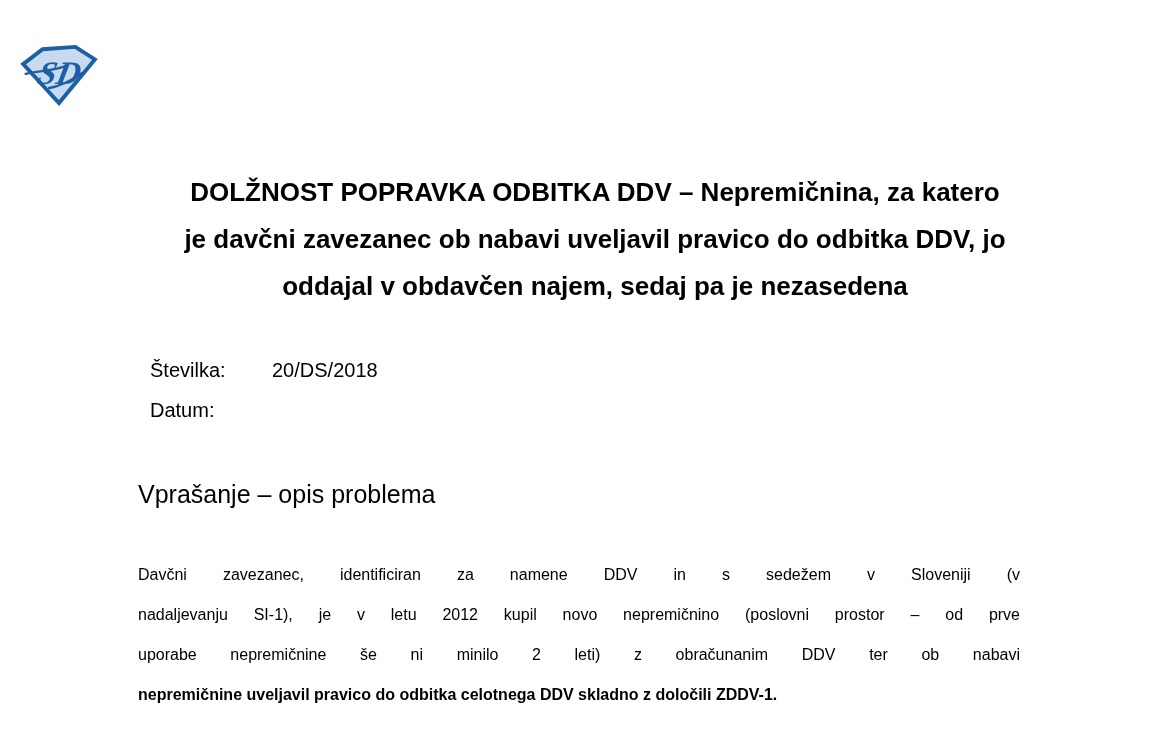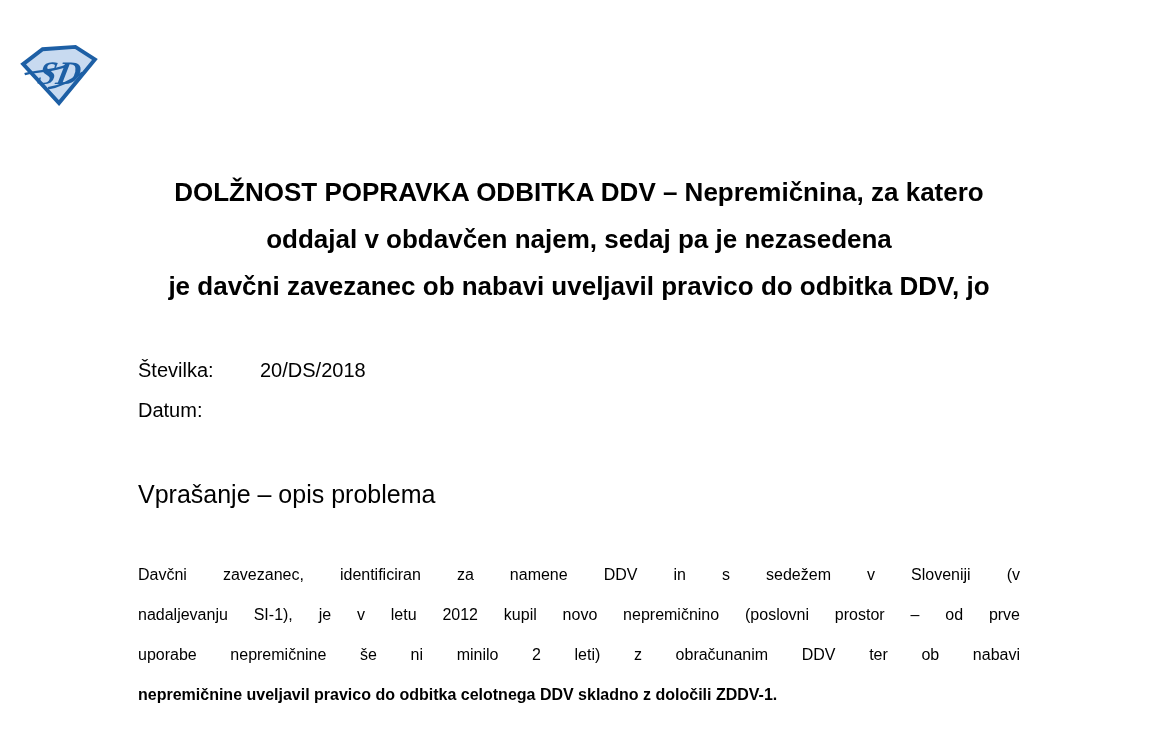--- a/index.html
+++ b/index.html
@@ -15,42 +15,42 @@
   .logo {
     position: absolute;
     left: 20px;
     top: 44px;
     width: 78px;
     height: 62px;
   }
   .logo svg { width: 100%; height: 100%; display: block; }
   .title-block {
     position: absolute;
-    left: 138px;
+    left: 154px;
     top: 169px;
     width: 882px;
     text-align: center;
     font-weight: bold;
     font-size: 26px;
     line-height: 47px;
   }
   .title-line { white-space: nowrap; }
   .meta-block {
     position: absolute;
     left: 138px;
     top: 350px;
     width: 600px;
     font-size: 20px;
   }
   .meta-row {
     display: flex;
     height: 40px;
     line-height: 40px;
   }
-  .meta-label { width: 122px; flex: 0 0 122px; }
+  .meta-label { width: 122px; flex: 0 0 122px; margin-left: 12px; }
   .meta-value { flex: 1; }
   .section-heading {
     position: absolute;
     left: 138px;
     top: 480px;
     width: 882px;
     font-size: 25px;
     line-height: 28px;
   }
   .paragraph {
@@ -79,22 +79,22 @@
   <svg viewBox="0 0 100 78" aria-hidden="true">
     <path d="M4,25 L29,6 L71,3 L96,19 L50,75 Z" fill="#c8daf0" stroke="#1d5fa5" stroke-width="5" stroke-linejoin="miter"></path>
     <path d="M6,38 C24,32 40,36 62,26" fill="none" stroke="#1d5fa5" stroke-width="3"></path>
     <text x="0" y="0" transform="translate(48,50) skewX(-12)" text-anchor="middle" font-family="Liberation Serif, serif" font-style="italic" font-weight="bold" font-size="42" fill="#1d5fa5">SD</text>
     <path d="M36,56 C52,54 66,46 80,36" fill="none" stroke="#1d5fa5" stroke-width="3"></path>
   </svg>
 </div>
 
 <div class="title-block">
   <div class="title-line">DOLŽNOST POPRAVKA ODBITKA DDV – Nepremičnina, za katero</div>
+  <div class="title-line">je davčni zavezanec ob nabavi uveljavil pravico do odbitka DDV, jo</div>
   <div class="title-line">oddajal v obdavčen najem, sedaj pa je nezasedena</div>
-  <div class="title-line">je davčni zavezanec ob nabavi uveljavil pravico do odbitka DDV, jo</div>
 </div>
 
 <div class="meta-block">
   <div class="meta-row">
     <span class="meta-label">Številka:</span>
     <span class="meta-value">20/DS/2018</span>
   </div>
   <div class="meta-row">
     <span class="meta-label">Datum:</span>
   </div>

